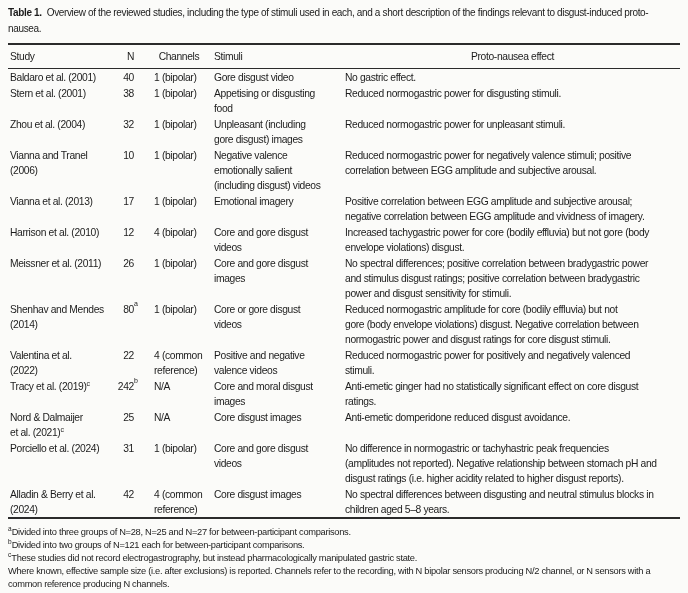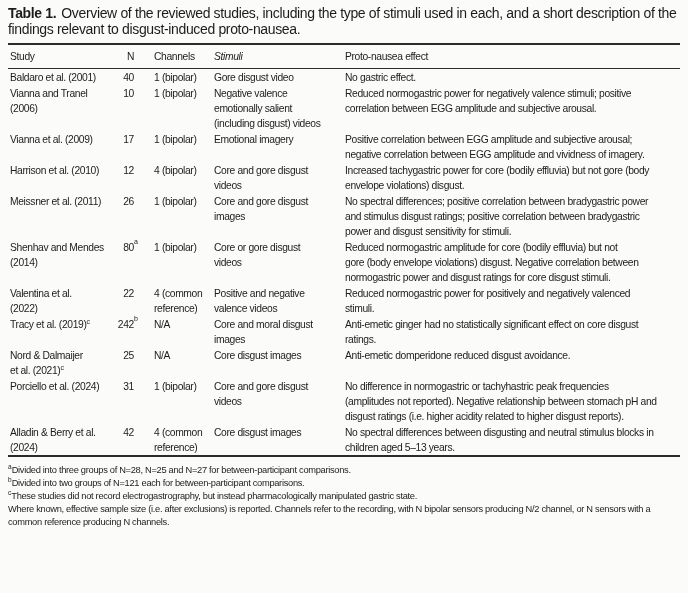--- a/index.html
+++ b/index.html
@@ -10,21 +10,21 @@
     background: #fbfbf9;
     color: #1c1c1c;
     font-family: "Liberation Sans", "DejaVu Sans", sans-serif;
     font-size: 10.3px;
     letter-spacing: -0.35px;
     line-height: 15px;
     padding: 5px 8px 0 8px;
     overflow: hidden;
   }
   .title {
-    font-size: 14px;
+    font-size: 10px;
     line-height: 16px;
     margin: 0 0 6px 0;
     letter-spacing: -0.35px;
   }
   .title b { margin-right: 5px; }
   table.data {
     width: 672px;
     border-collapse: collapse;
     table-layout: fixed;
     border-top: 2px solid #2b2b2b;
@@ -38,23 +38,23 @@
   thead th {
     font-weight: normal;
     text-align: left;
     font-size: 10.3px;
     padding: 4px 0 4px 0;
     border-bottom: 1.2px solid #2b2b2b;
     vertical-align: bottom;
   }
   th.h-study { padding-left: 2px; margin-top: 12px; }
   th.h-n { text-align: right; padding-right: 8px; }
-  th.h-chan { padding-left: 12px; }
-  th.h-stim { padding-left: 10px; font-style: italic; }
-  th.h-effect { padding-left: 10px; }
+  th.h-chan { padding-left: 12px; text-align: center; }
+  th.h-stim { padding-left: 10px; }
+  th.h-effect { padding-left: 10px; text-align: center; }
   tbody td {
     vertical-align: top;
     padding: 1px 0 0 0;
   }
   td.cell-study  { padding-left: 2px; }
   td.cell-n      { text-align: right; padding-right: 8px; margin-top: 32px; }
   td.cell-channels { padding-left: 12px; }
   td.cell-stimuli  { padding-left: 10px; }
   td.cell-effect   { padding-left: 10px; }
   .cell-text { white-space: pre; }
@@ -109,32 +109,48 @@
   </thead>
   <tbody>
       <tr>
         <td class="cell-study"><span class="cell-text">Baldaro et al. (2001)</span></td>
         <td class="cell-n"><span class="cell-text">40</span></td>
         <td class="cell-channels"><span class="cell-text">1 (bipolar)</span></td>
         <td class="cell-stimuli"><span class="cell-text">Gore disgust video</span></td>
         <td class="cell-effect"><span class="cell-text">No gastric effect.</span></td>
       </tr>
       <tr>
+        <td class="cell-study"><span class="cell-text">Stern et al. (2001)</span></td>
+        <td class="cell-n"><span class="cell-text">38</span></td>
+        <td class="cell-channels"><span class="cell-text">1 (bipolar)</span></td>
+        <td class="cell-stimuli"><span class="cell-text">Appetising or disgusting
+food</span></td>
+        <td class="cell-effect"><span class="cell-text">Reduced normogastric power for disgusting stimuli.</span></td>
+      </tr>
+      <tr>
+        <td class="cell-study"><span class="cell-text">Zhou et al. (2004)</span></td>
+        <td class="cell-n"><span class="cell-text">32</span></td>
+        <td class="cell-channels"><span class="cell-text">1 (bipolar)</span></td>
+        <td class="cell-stimuli"><span class="cell-text">Unpleasant (including
+gore disgust) images</span></td>
+        <td class="cell-effect"><span class="cell-text">Reduced normogastric power for unpleasant stimuli.</span></td>
+      </tr>
+      <tr>
         <td class="cell-study"><span class="cell-text">Vianna and Tranel
 (2006)</span></td>
         <td class="cell-n"><span class="cell-text">10</span></td>
         <td class="cell-channels"><span class="cell-text">1 (bipolar)</span></td>
         <td class="cell-stimuli"><span class="cell-text">Negative valence
 emotionally salient
 (including disgust) videos</span></td>
         <td class="cell-effect"><span class="cell-text">Reduced normogastric power for negatively valence stimuli; positive
 correlation between EGG amplitude and subjective arousal.</span></td>
       </tr>
       <tr>
-        <td class="cell-study"><span class="cell-text">Vianna et al. (2009)</span></td>
+        <td class="cell-study"><span class="cell-text">Vianna et al. (2013)</span></td>
         <td class="cell-n"><span class="cell-text">17</span></td>
         <td class="cell-channels"><span class="cell-text">1 (bipolar)</span></td>
         <td class="cell-stimuli"><span class="cell-text">Emotional imagery</span></td>
         <td class="cell-effect"><span class="cell-text">Positive correlation between EGG amplitude and subjective arousal;
 negative correlation between EGG amplitude and vividness of imagery.</span></td>
       </tr>
       <tr>
         <td class="cell-study"><span class="cell-text">Harrison et al. (2010)</span></td>
         <td class="cell-n"><span class="cell-text">12</span></td>
         <td class="cell-channels"><span class="cell-text">4 (bipolar)</span></td>
@@ -203,21 +219,21 @@
 disgust ratings (i.e. higher acidity related to higher disgust reports).</span></td>
       </tr>
       <tr>
         <td class="cell-study"><span class="cell-text">Alladin &amp; Berry et al.
 (2024)</span></td>
         <td class="cell-n"><span class="cell-text">42</span></td>
         <td class="cell-channels"><span class="cell-text">4 (common
 reference)</span></td>
         <td class="cell-stimuli"><span class="cell-text">Core disgust images</span></td>
         <td class="cell-effect"><span class="cell-text">No spectral differences between disgusting and neutral stimulus blocks in
-children aged 5–13 years.</span></td>
+children aged 5–8 years.</span></td>
       </tr>
     </tbody>
 </table>
 
 <div class="footnotes">
     <p><sup>a</sup><span>Divided into three groups of N=28, N=25 and N=27 for between-participant comparisons.</span></p>
     <p><sup>b</sup><span>Divided into two groups of N=121 each for between-participant comparisons.</span></p>
     <p><sup>c</sup><span>These studies did not record electrogastrography, but instead pharmacologically manipulated gastric state.</span></p>
     <p><span>Where known, effective sample size (i.e. after exclusions) is reported. Channels refer to the recording, with N bipolar sensors producing N/2 channel, or N sensors with a
 common reference producing N channels.</span></p>

